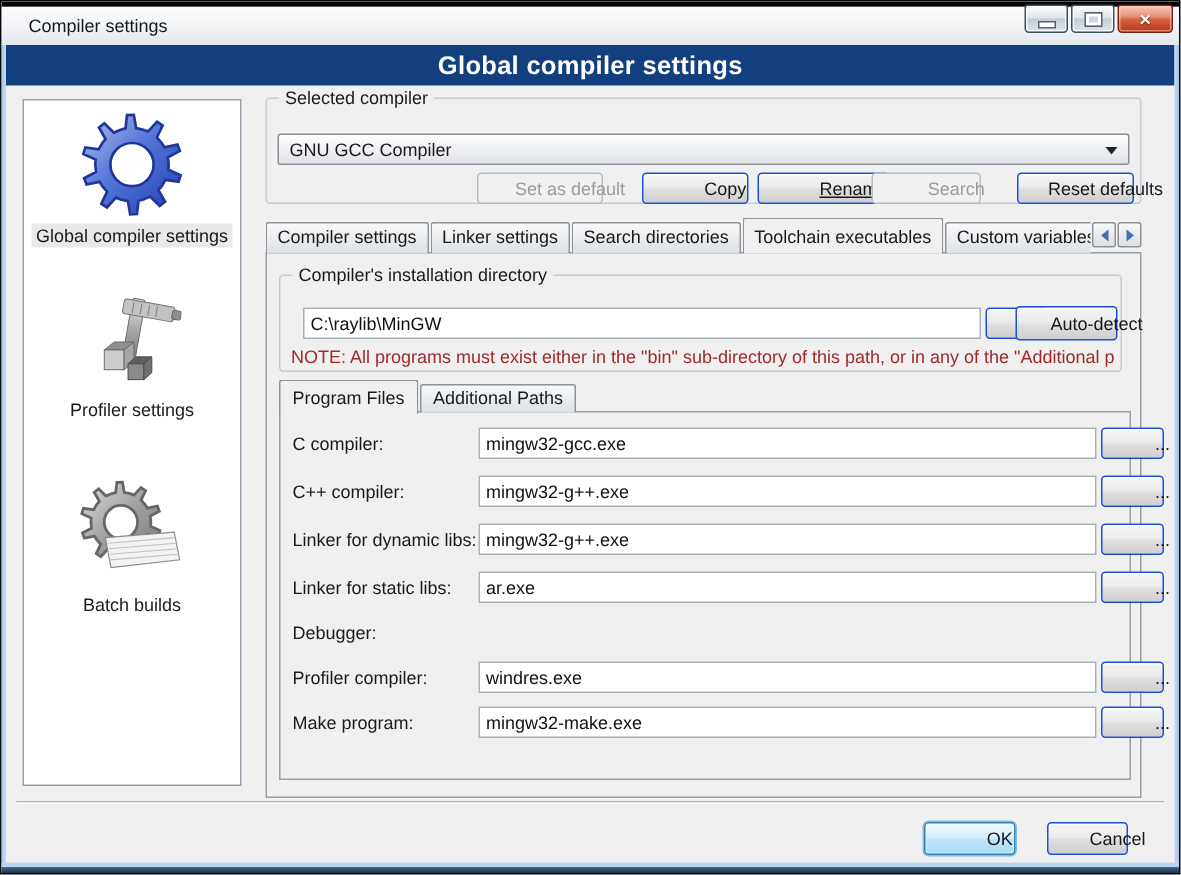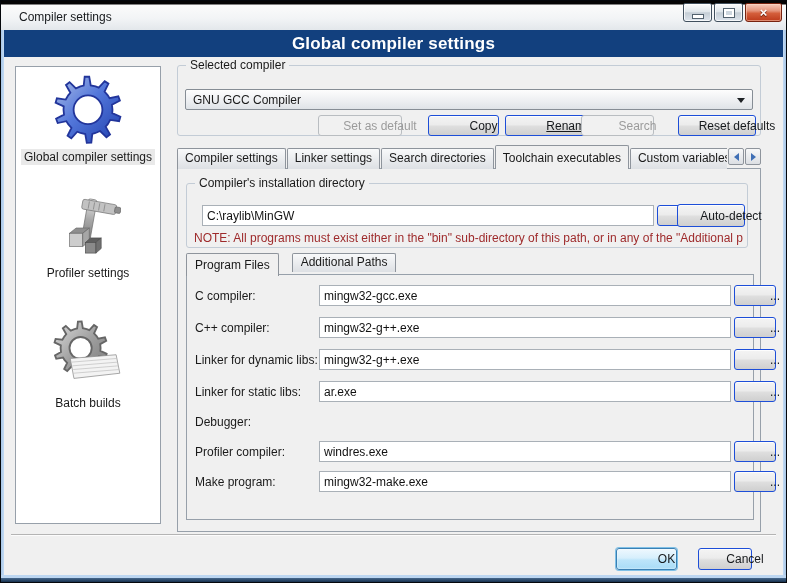--- a/index.html
+++ b/index.html
@@ -69,21 +69,21 @@
   .tri-r{width:0;height:0;border-top:4px solid transparent;border-bottom:4px solid transparent;border-left:5px solid #3f6fb5;}
 
   .tab-panel{position:absolute;left:176px;top:167px;width:584px;height:364px;box-sizing:border-box;
     border:1px solid #97a0aa;background:#f0f0f0;z-index:5;}
 
   
   .gb-install{left:8px;top:14px;width:562px;height:65px;}
   .note{position:absolute;left:7px;top:47px;right:4px;font-size:12px;color:var(--note-text,#9e2a2b);white-space:nowrap;overflow:hidden;}
 
   
-  .subtabs{position:absolute;left:8px;top:84px;height:22px;display:flex;align-items:flex-start;z-index:6;gap:12px;}
+  .subtabs{position:absolute;left:8px;top:84px;height:22px;display:flex;align-items:flex-end;z-index:6;}
   .subtab{box-sizing:border-box;height:19px;line-height:17px;padding:0 8px;margin-right:1px;white-space:nowrap;
     background:linear-gradient(180deg,#f8f9fa,#dde0e4);border:1px solid #8e949c;border-bottom:none;border-radius:2px 2px 0 0;cursor:default;}
   .subtab.active{height:23px;line-height:23px;margin-bottom:-1px;background:#f0f0f0;position:relative;z-index:7;}
   .subpanel{position:absolute;left:8px;top:105px;width:568px;height:246px;box-sizing:border-box;
     border:1px solid #97a0aa;background:#f0f0f0;}
   .frow{position:absolute;left:0;width:100%;height:22px;}
   .flabel{position:absolute;left:8px;top:4px;font-size:12px;white-space:nowrap;}
 
   
   .footer-sep{position:absolute;left:10px;right:10px;top:533px;height:0;border-top:1px solid #b4b4b4;border-bottom:1px solid #fcfcfc;}

